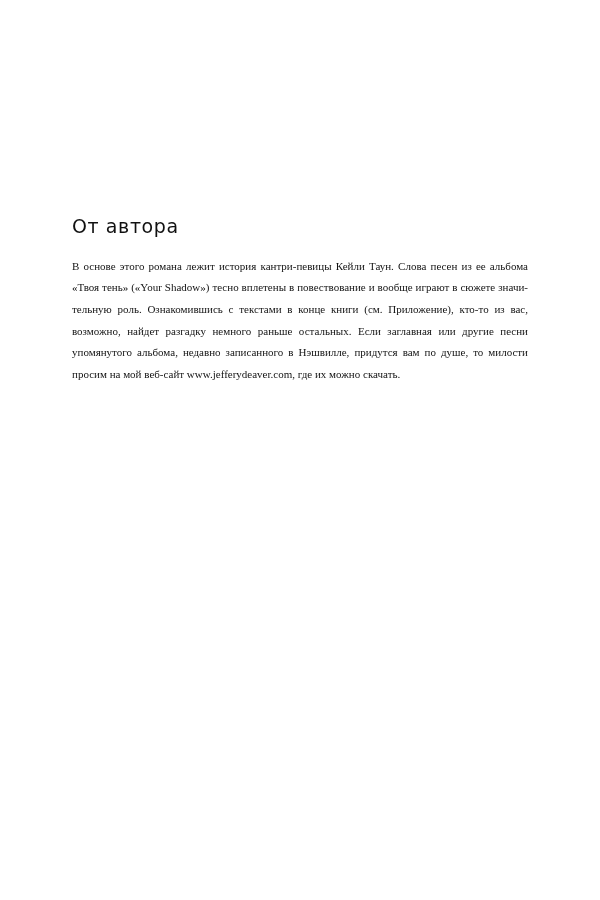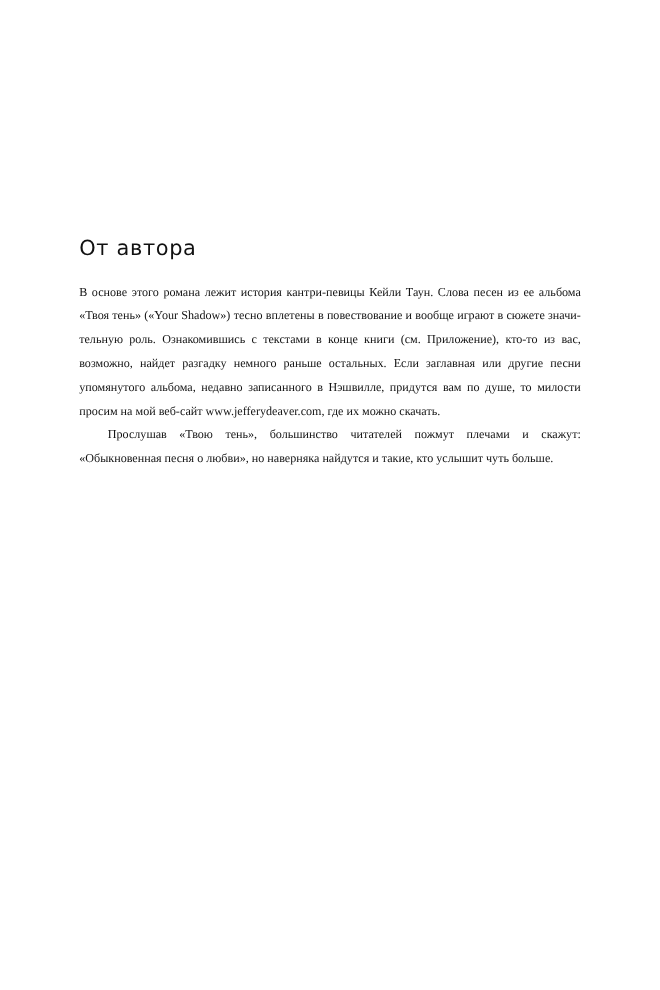--- a/index.html
+++ b/index.html
@@ -52,15 +52,14 @@
     text-indent: 26px;
   }
 </style>
 </head>
 <body>
 
 <div class="page">
   <div class="content">
     <h1 class="section-title">От автора</h1>
     <p class="body-text">В основе этого романа лежит история кантри-певицы Кейли Та­ун. Слова песен из ее альбома «Твоя тень» («Your Shadow») тес­но вплетены в повествование и вообще играют в сюжете значи­тельную роль. Ознакомившись с текстами в конце книги (см. Приложение), кто-то из вас, возможно, найдет разгадку немного раньше остальных. Если заглавная или другие песни упомянуто­го альбома, недавно записанного в Нэшвилле, придутся вам по душе, то милости просим на мой веб-сайт www.jefferydeaver.com, где их можно скачать.</p>
-    <p class="body-text indent">Прослушав «Твою тень», большинство читателей пожмут плечами и скажут: «Обыкновенная песня о любви», но наверняка найдутся и такие, кто услышит чуть больше.</p>
   </div>
 </div>
 
 </body></html>

